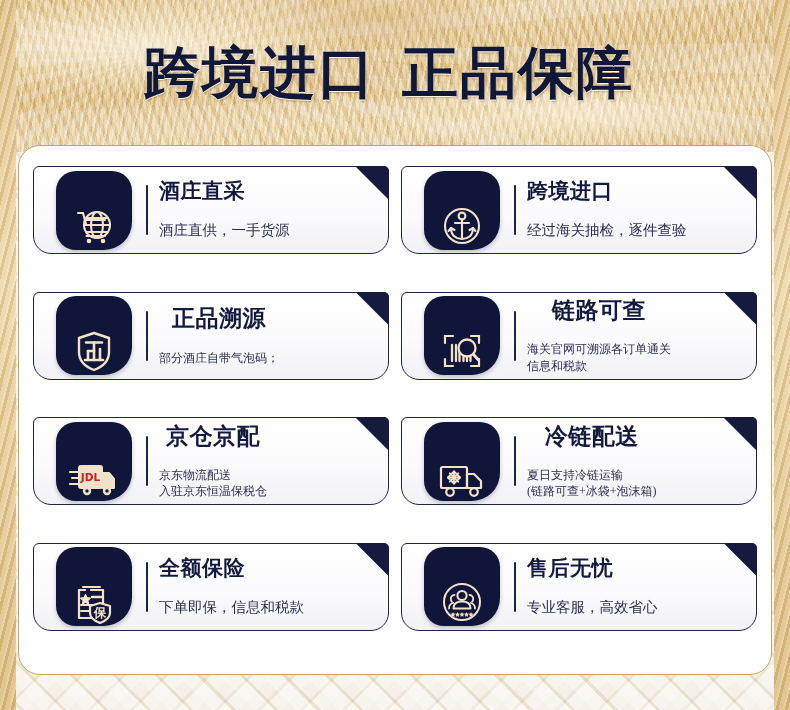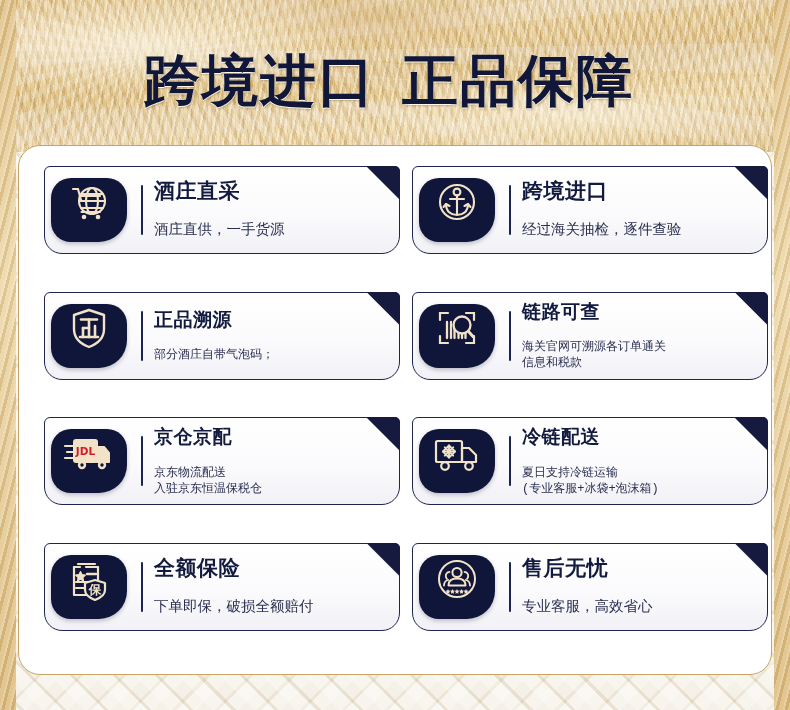--- a/index.html
+++ b/index.html
@@ -55,21 +55,21 @@
   #panel{
     position:absolute; left:18px; top:145px; width:754px; height:530px;
     background:#ffffff;
     border:1px solid #c7a461;
     border-radius:22px;
     z-index:2;
   }
 
   
   #grid{
-    position:absolute; left:11px; top:0; width:100%; height:100%;
+    position:absolute; left:0; top:0; width:100%; height:100%;
     padding:20px 14px 18px 14px;
     display:grid;
     grid-template-columns:1fr 1fr;
     grid-template-rows:repeat(4,1fr);
     column-gap:14px; row-gap:9px;gap:12px;
   }
 
   .card{
     position:relative;
     height:88px;
@@ -83,58 +83,57 @@
   
   .card .fold{
     position:absolute; top:-1px; right:-1px;
     width:34px; height:34px;
     background:#151a3e;
     clip-path:polygon(100% 0, 100% 100%, 0 0);
     border-top-right-radius:5px;
   }
 
   .icon-tile{
-    width:76px; height:64px; flex:0 0 76px;
+    width:76px; height:79px; flex:0 0 76px;
     background:#10163a;
     border-radius:20px 20px 28px 20px;
-    display:flex; align-items:flex-start; justify-content:center;
-    margin-left:0;
+    display:flex; align-items:flex-end; justify-content:center;
+    margin-left:16px;
     box-shadow:0 2px 4px rgba(20,25,60,.25);
   }
   .icon-tile svg{ display:block; }
 
   .divider{
     width:2px; height:50px; background:#1b2350;
     margin:0 11px 0 14px; flex:0 0 2px; border-radius:1px;
   }
 
   .text-col{ display:flex; flex-direction:column; justify-content:center; padding-right:34px; }
   .card-title{
     font-size:21px; font-weight:bold; color:#131a3f;
     letter-spacing:.5px; line-height:1.18;
     font-family:"DejaVu Sans","Liberation Sans",sans-serif;
   }
   .card-desc{
     font-size:14.5px; color:#2a2f50; line-height:1.34; margin-top:17px;
-    font-family:Liberation Mono, monospace;
+    font-family:Liberation Serif, serif;
   }
   .card-desc .l2{ display:block; }
-  .card.two-line .card-title{ font-size:19px; }
+  .card.two-line .card-title{ font-size:23px;text-align:center; }
   .card.two-line .card-desc{ font-size:12px; }
 
   
   #header-title{
     position:absolute; left:0; right:12px; top:36px; z-index:3;
     text-align:center;
     font-family:"DejaVu Sans","Liberation Sans",sans-serif;
     font-size:56px; font-weight:bold; color:#101738;
     letter-spacing:2px;
     text-shadow:0 1px 0 #fff7e3, 1px 2px 2px rgba(90,60,20,.30);
     white-space:nowrap;
-    margin-top:8px;
   }
   #header-title .gap{ display:inline-block; width:26px; }
 </style>
 </head>
 <body>
 
 <div id="bg-root">
   <div class="bg-cream"></div>
   <div class="bg-gold">
     <div class="bg-gold-grain"></div>
@@ -308,21 +307,21 @@
               <path d="M24 22.5 l-2 -2 M24 22.5 l-2 2"></path>
             </g>
           </svg>
         </span>
       </div>
       <div class="divider"></div>
       <div class="text-col">
         <div class="card-title">冷链配送</div>
         <div class="card-desc">
           <span class="l2">夏日支持冷链运输</span>
-          <span class="l2">(专业客服+冰袋+泡沫箱)</span>
+          <span class="l2">(链路可查+冰袋+泡沫箱)</span>
         </div>
       </div>
       <div class="fold"></div>
     </div>
 
     <div class="card">
       <div class="icon-tile">
         <span>
           <svg width="48" height="48" viewBox="0 0 48 48" fill="none" stroke="#f2e3c8" stroke-width="2.2" stroke-linecap="round" stroke-linejoin="round">
             <path d="M9 12 V40 H33 V12"></path>
@@ -334,21 +333,21 @@
             <line x1="11" y1="33" x2="19" y2="33" stroke-width="2.2"></line>
             <path d="M30 25 L40 28 V35 C40 40 35 43 30 45 C25 43 20 40 20 35 V28 Z" fill="#10163a" stroke="#f2e3c8" stroke-width="2.2"></path>
             <text x="30" y="39" font-family="DejaVu Sans, sans-serif" font-size="12.5" font-weight="bold" fill="#f2e3c8" text-anchor="middle" stroke="none">保</text>
           </svg>
         </span>
       </div>
       <div class="divider"></div>
       <div class="text-col">
         <div class="card-title">全额保险</div>
         <div class="card-desc">
-          <span>下单即保，破损全额赔付</span>
+          <span>下单即保，信息和税款</span>
         </div>
       </div>
       <div class="fold"></div>
     </div>
 
     <div class="card">
       <div class="icon-tile">
         <span>
           <svg width="48" height="48" viewBox="0 0 48 48" fill="none" stroke="#f2e3c8" stroke-width="2" stroke-linecap="round" stroke-linejoin="round">
             <circle cx="24" cy="24" r="18"></circle>

